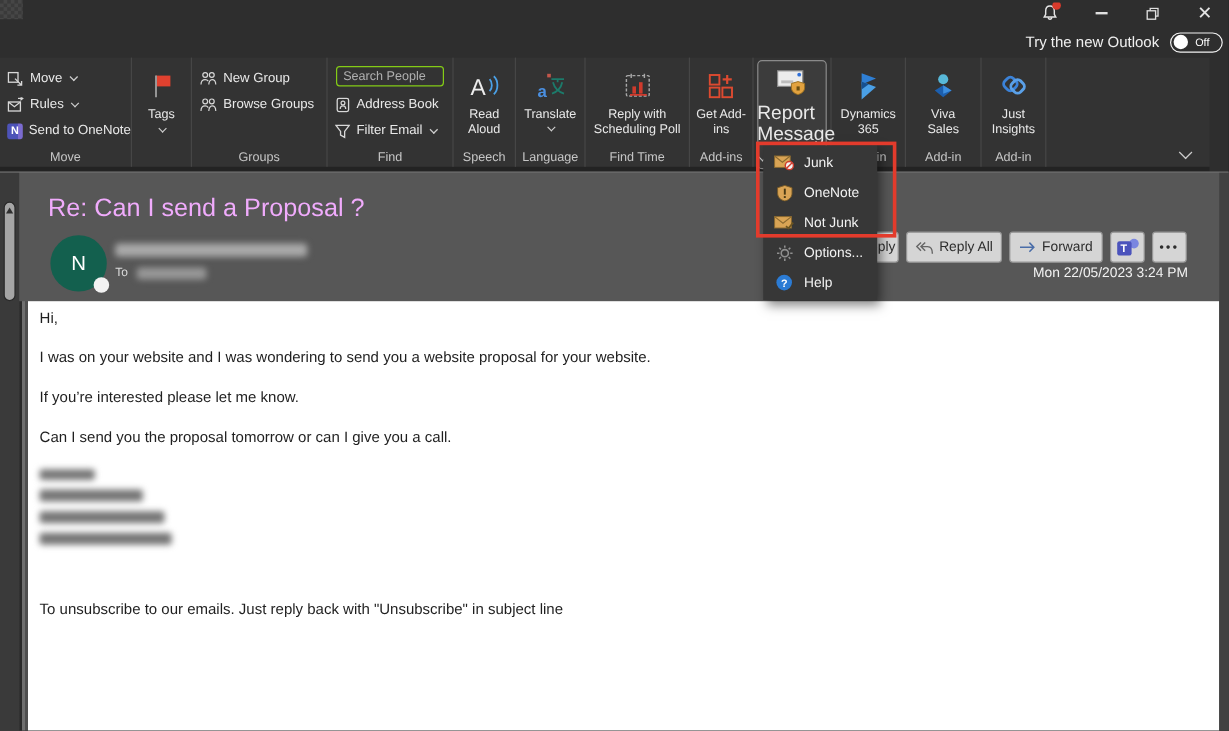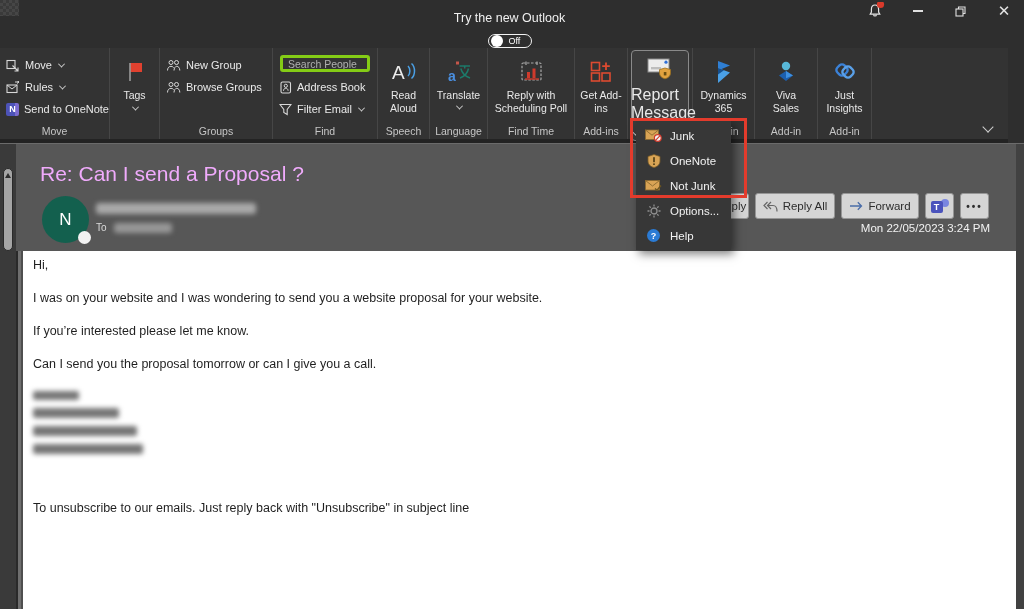--- a/index.html
+++ b/index.html
@@ -14,21 +14,21 @@
   .corner-checker { position:absolute; top:0; left:0; width:19px; height:16px;
     background:repeating-conic-gradient(#464646 0 25%, #3a3a3a 0 50%); background-size:6px 6px; }
   .tb-btn { position:absolute; top:0; height:22px; display:flex; align-items:center; justify-content:center; color:#e4e4e4; }
   .tb-bell { left:862px; width:30px; }
   .tb-min { left:903px; width:30px; }
   .tb-restore { left:945px; width:30px; }
   .tb-close { left:988px; width:32px; font-size:15px; }
   .min-line { width:10px; height:1.5px; background:#e0e0e0; }
   
   .subbar { position:absolute; top:22px; left:0; right:0; height:26px;
-    display:flex; align-items:center; justify-content:flex-end; gap:9px; padding-right:5px;flex-direction:column; }
+    display:flex; align-items:center; justify-content:flex-end; gap:9px; padding-right:5px; }
   .subbar .try-label { color:#f0f0f0; font-size:12.5px; }
   .toggle { width:44px; height:17px; border:1px solid #f2f2f2; border-radius:9px;
     display:flex; align-items:center; background:#2e2e2e; cursor:pointer; }
   .toggle .knob { width:12px; height:12px; border-radius:50%; background:#ffffff; margin-left:2px; }
   .toggle .tstate { color:#ffffff; font-size:9px; margin-left:6px; }
   
   .ribbon { position:absolute; top:48px; left:0; right:16px; height:95px; background:#333333;
     border-bottom:4px solid #232323; }
   .ribbon-groups { display:flex; height:91px; }
   .rgroup { position:relative; border-right:1px solid #464646; display:flex; flex-direction:column; }
@@ -36,21 +36,21 @@
     font-size:10.5px; color:#c6c6c6; white-space:nowrap; }
   .srow { display:flex; align-items:center; height:22px; padding-left:6px; gap:5px;
     color:#e9e9e9; font-size:11px; white-space:nowrap; cursor:pointer; }
   .stack { padding-top:6px; }
   .chev { width:5px; height:5px; border-right:1.4px solid #cfcfcf; border-bottom:1.4px solid #cfcfcf;
     display:inline-block; transform:rotate(45deg) translate(-1px,-1px); margin-left:2px; }
   .bigbtn { flex:1; display:flex; flex-direction:column; align-items:center; padding-top:7px;
     cursor:pointer; color:#e9e9e9; }
   .bigbtn .icon-area { height:34px; display:flex; align-items:center; justify-content:center; }
   .bigbtn .blabel { font-size:10.5px; line-height:1.25; text-align:center; }
-  .search-box { margin:7px auto 4px auto; width:90px; height:17px; border:3px solid #84cc16;
+  .search-box { margin:7px auto 4px auto; width:90px; height:17px; border:1px solid #84cc16;
     border-radius:3px; background:#333333; color:#b8b8b8; font-size:10.5px; padding:0 5px;
     font-family:"Liberation Sans",sans-serif; }
   .search-box::placeholder { color:#b0b0b0; opacity:1; }
   .report-btn { margin:2px 3px 0 3px; border:1px solid #8a8a8a; border-radius:4px; background:#3c3c3c;
     flex:1; display:flex; flex-direction:column; align-items:center; padding-top:5px; color:#e9e9e9; cursor:pointer; }
   .collapse-chev { position:absolute; right:16px; bottom:8px; width:8px; height:8px;
     border-right:1.8px solid #cdcdcd; border-bottom:1.8px solid #cdcdcd; transform:rotate(45deg); cursor:pointer; }
   
   .content { position:absolute; top:143px; left:0; right:0; bottom:0; background:#575757;
     border-top:1px solid #6b6b6b; }

